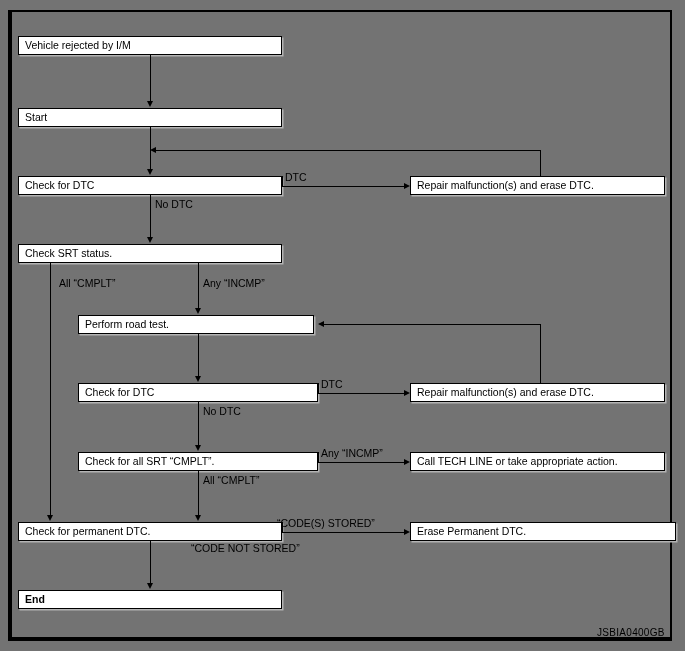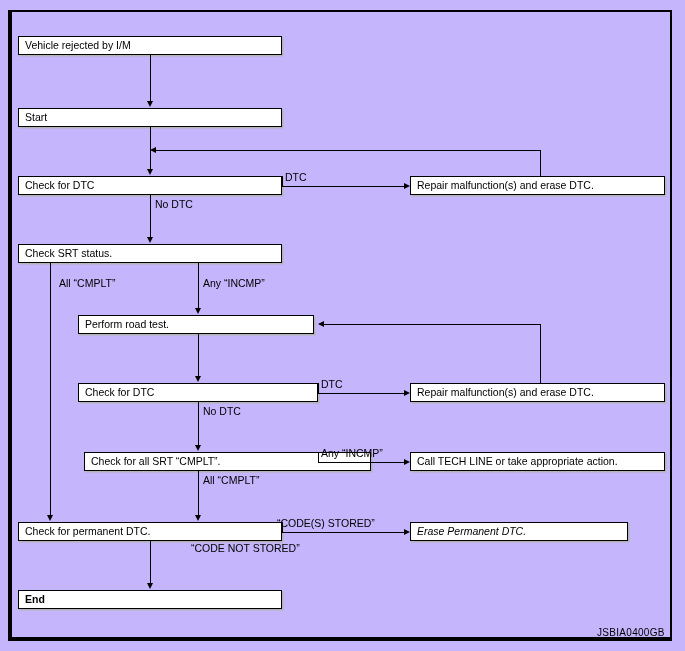--- a/index.html
+++ b/index.html
@@ -7,21 +7,21 @@
     padding: 0;
     background: #ffffff;
   }
   body {
     font-family: "Liberation Sans", sans-serif;
   }
   #canvas {
     position: relative;
     width: 685px;
     height: 651px;
-    background: #c4b5fd;
+    background: #737373;
     overflow: hidden;
   }
   
   #frame {
     position: absolute;
     left: 8px;
     top: 10px;
     width: 664px;
     height: 631px;
     border-left: 4px solid #000;
@@ -113,27 +113,27 @@
   <div class="box" style="left:410px; top:176px; width:255px;">Repair malfunction(s) and erase DTC.</div>
 
   <div class="box" style="left:18px; top:244px; width:264px;">Check SRT status.</div>
 
   <div class="box" style="left:78px; top:315px; width:236px;">Perform road test.</div>
 
   <div class="box" style="left:78px; top:383px; width:240px;">Check for DTC</div>
 
   <div class="box" style="left:410px; top:383px; width:255px;">Repair malfunction(s) and erase DTC.</div>
 
-  <div class="box" style="left:84px; top:452px; width:287px;">Check for all SRT “CMPLT”.</div>
+  <div class="box" style="left:78px; top:452px; width:240px;">Check for all SRT “CMPLT”.</div>
 
   <div class="box" style="left:18px; top:522px; width:264px;">Check for permanent DTC.</div>
 
   <div class="box" style="left:410px; top:452px; width:255px;">Call TECH LINE or take appropriate action.</div>
 
-  <div class="box" style="left:410px; top:522px; width:218px;font-style:italic;">Erase Permanent DTC.</div>
+  <div class="box" style="left:410px; top:522px; width:266px;">Erase Permanent DTC.</div>
 
   <div class="box" style="left:18px; top:590px; width:264px;font-weight:bold;">End</div>
 
   <div class="vline" style="left:150px; top:55px; height:47px;"></div>
   <div class="arrow-down" style="left:146.5px; top:101px;"></div>
 
   <div class="vline" style="left:150px; top:127px; height:43px;"></div>
   <div class="arrow-down" style="left:146.5px; top:169px;"></div>
 
   <div class="vline" style="left:540px; top:150px; height:26px;"></div>

